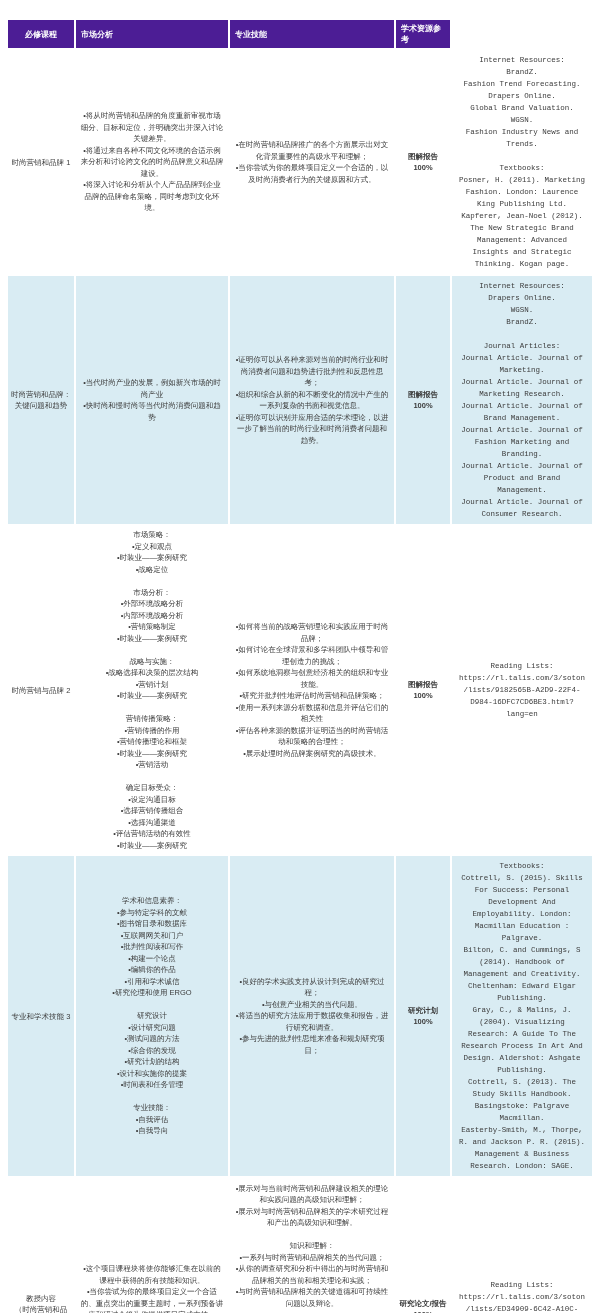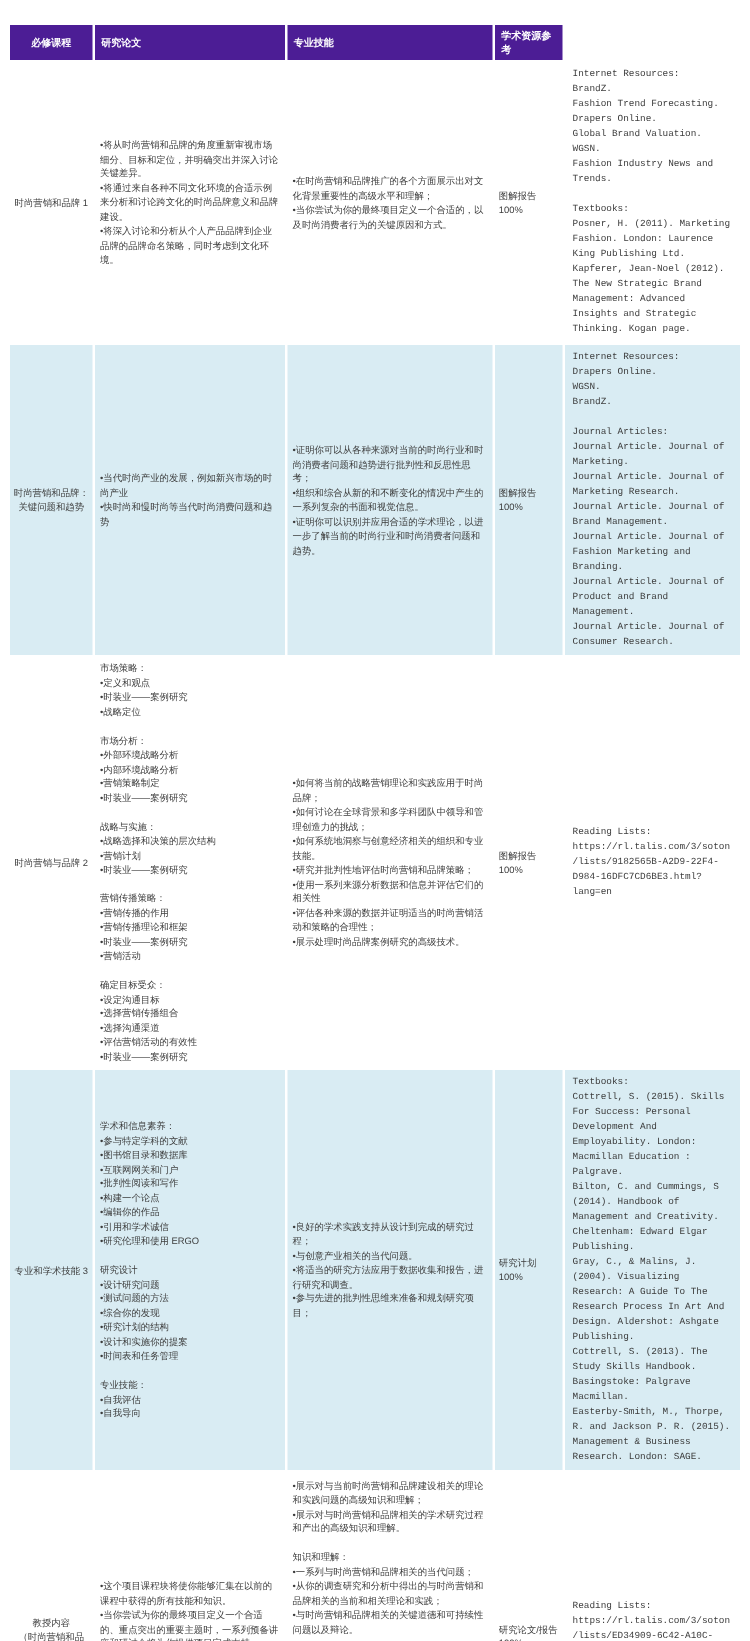--- a/index.html
+++ b/index.html
@@ -28,46 +28,47 @@
   }
   .thead .c1 { align-items: center; }
   .blue-row .cell { background: #d9ecf3; }
   .white-row .cell { background: #ffffff; }
   .cell-text {
     font-size: 7.5px;
     line-height: 11.5px;
     color: #3c3c3c;
     white-space: pre-line;
     word-break: break-word;
+    text-align: center;
   }
   .c1 { padding: 2px; }
   .c1 .cell-text { font-weight: normal; text-align: center; line-height: 11px; }
   .c2, .c3 { padding: 3px 4px; }
-  .c4 { padding: 2px 3px; }
+  .c4 { padding: 2px 3px; font-weight: bold; }
   .c5 { padding: 4px 6px; font-family: Liberation Mono, monospace; }
   .c5 .cell-text { line-height: 12px; }
   .v-top { justify-content: flex-start; }
   .r1 { min-height: 194px; }
   .r2 { min-height: 226px; }
   .r3 { min-height: 328px; }
   .r4 { min-height: 246px; }
   .r5 { min-height: 262px; }
 </style>
 </head>
 <body>
 
 <div class="page">
   <div class="table">
 
     <div class="row thead">
       <div class="cell c1">
           <span>必修课程</span>
         </div>
       <div class="cell c2">
-          <span>研究论文</span>
+          <span>市场分析</span>
         </div>
       <div class="cell c4">
           <span>专业技能</span>
         </div>
       <div class="cell c5">
           <span>学术资源参考</span>
         </div>
     </div>
 
     <div class="row white-row r1">

